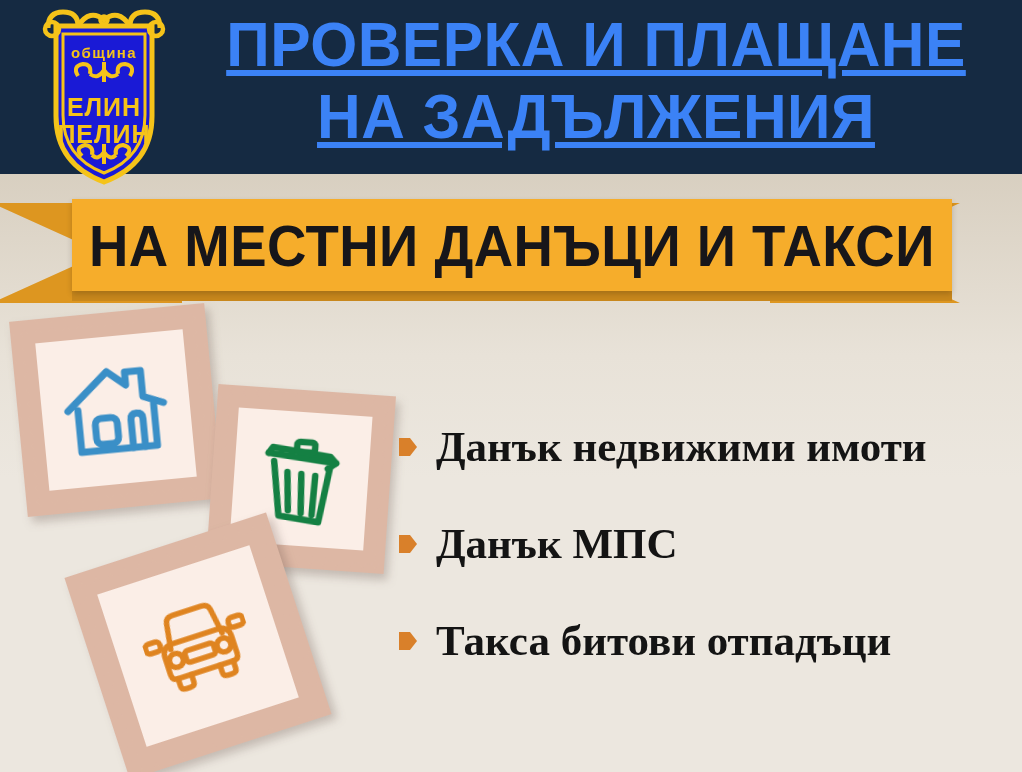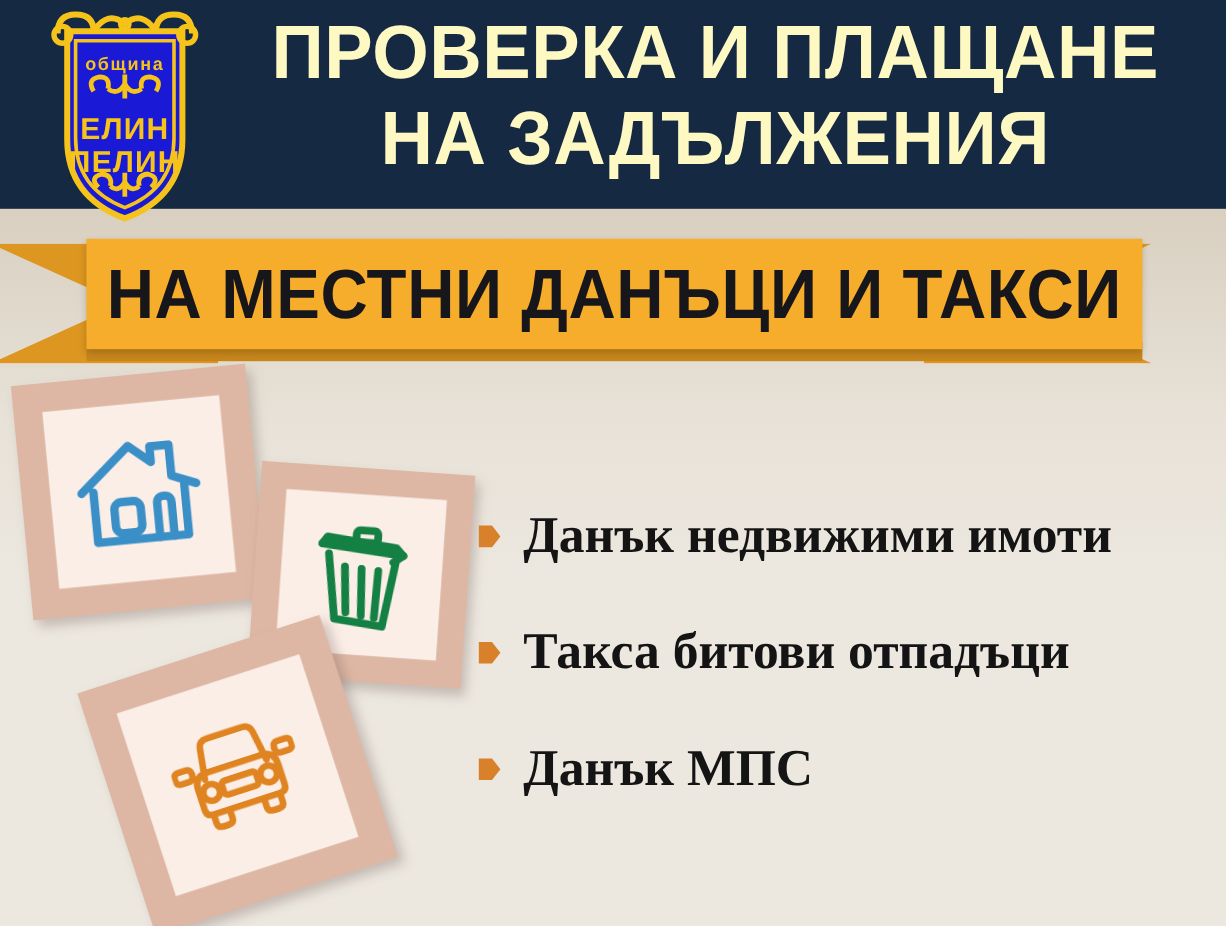--- a/index.html
+++ b/index.html
@@ -19,22 +19,23 @@
     position:absolute;left:0;top:0;width:1022px;height:174px;
     background:#152a42;
     display:flex;align-items:center;
   }
   .crest{
     position:absolute;left:30px;top:4px;width:148px;height:188px;
   }
   .header-titles{
     position:absolute;left:190px;top:14px;width:812px;
     text-align:center;
-    color:#fef9c3;
+    color:#3b82f6;
     line-height:0.98;
+    text-decoration:underline;
   }
   .title-line{
     font-family:"Liberation Sans", sans-serif;
     font-weight:bold;
     font-size:62px;
     letter-spacing:0.5px;
     transform:scaleX(0.96);
     white-space:nowrap;
   }
   .title-line.l1{ font-size:63px; }
@@ -268,25 +269,25 @@
       <svg class="bullet" viewBox="0 0 20 22">
         <path d="M1 2 L12 2 L19 11 L12 20 L1 20 Z" fill="#d9802a"></path>
       </svg>
       <span class="list-label">Данък недвижими имоти</span>
     </div>
 
     <div class="list-item">
       <svg class="bullet" viewBox="0 0 20 22">
         <path d="M1 2 L12 2 L19 11 L12 20 L1 20 Z" fill="#d9802a"></path>
       </svg>
-      <span class="list-label">Такса битови отпадъци</span>
+      <span class="list-label">Данък МПС</span>
     </div>
 
     <div class="list-item">
       <svg class="bullet" viewBox="0 0 20 22">
         <path d="M1 2 L12 2 L19 11 L12 20 L1 20 Z" fill="#d9802a"></path>
       </svg>
-      <span class="list-label">Данък МПС</span>
+      <span class="list-label">Такса битови отпадъци</span>
     </div>
 
   </div>
 
 </div>
 
 </body></html>

